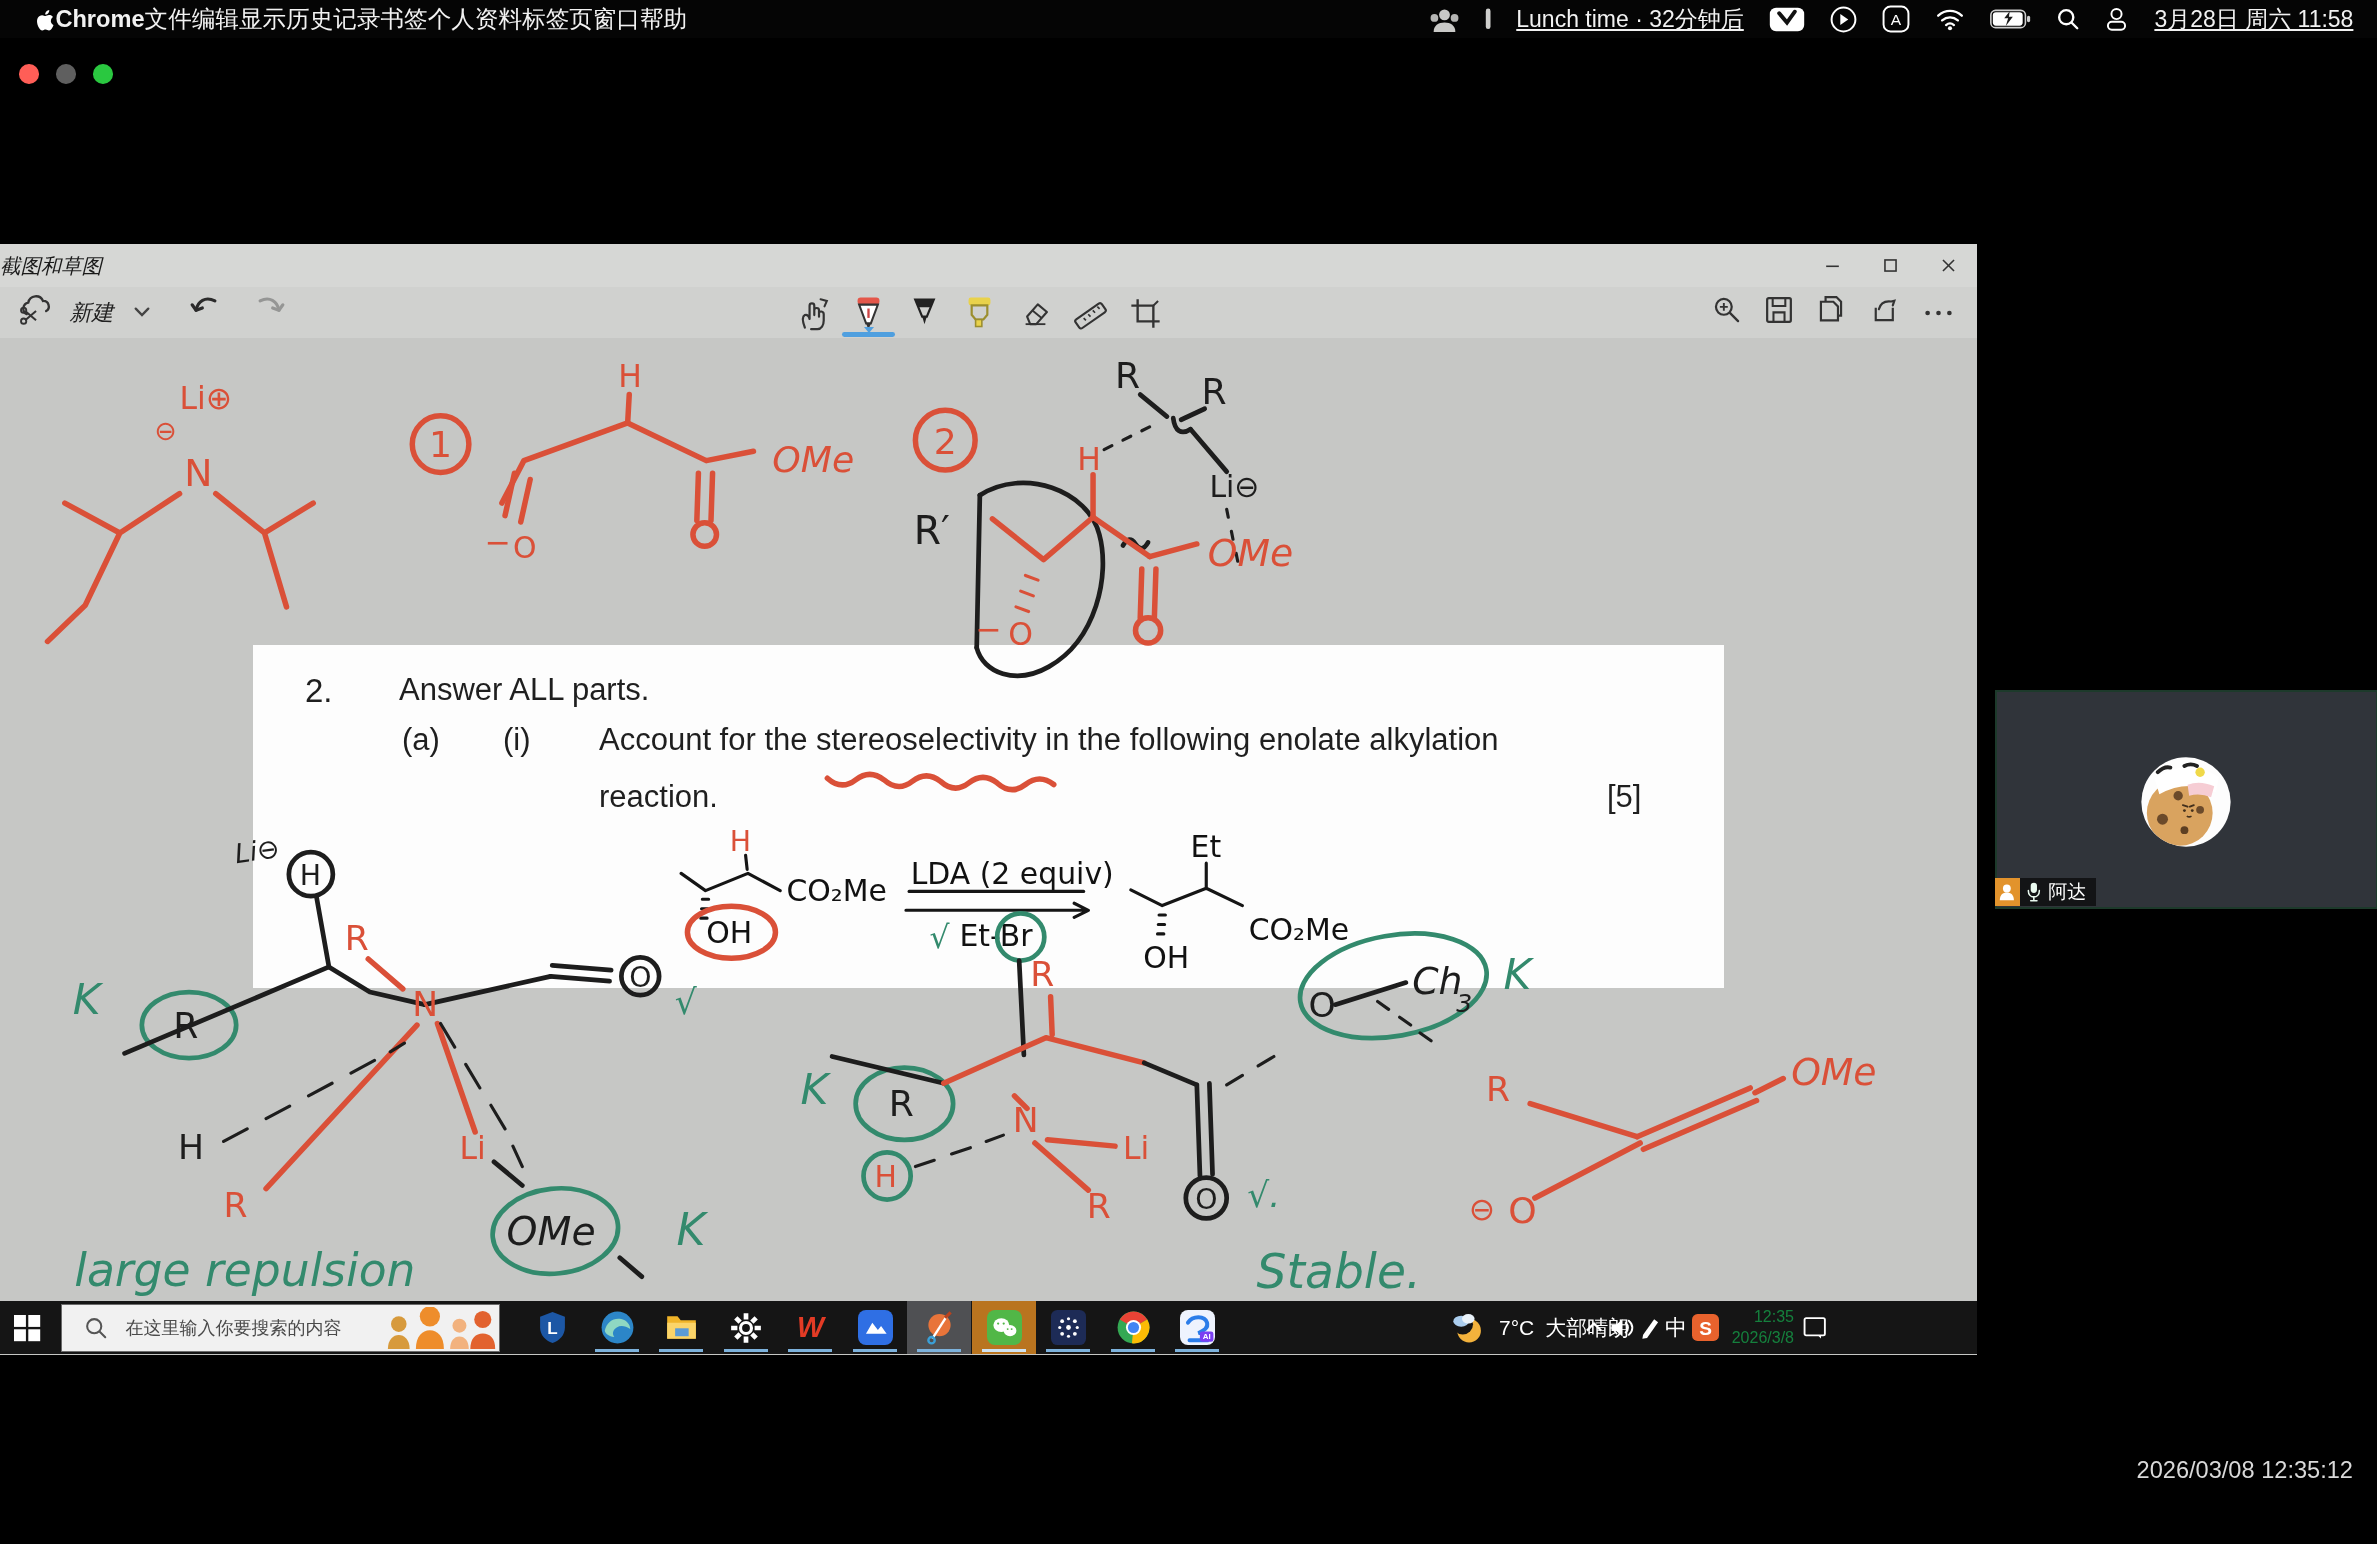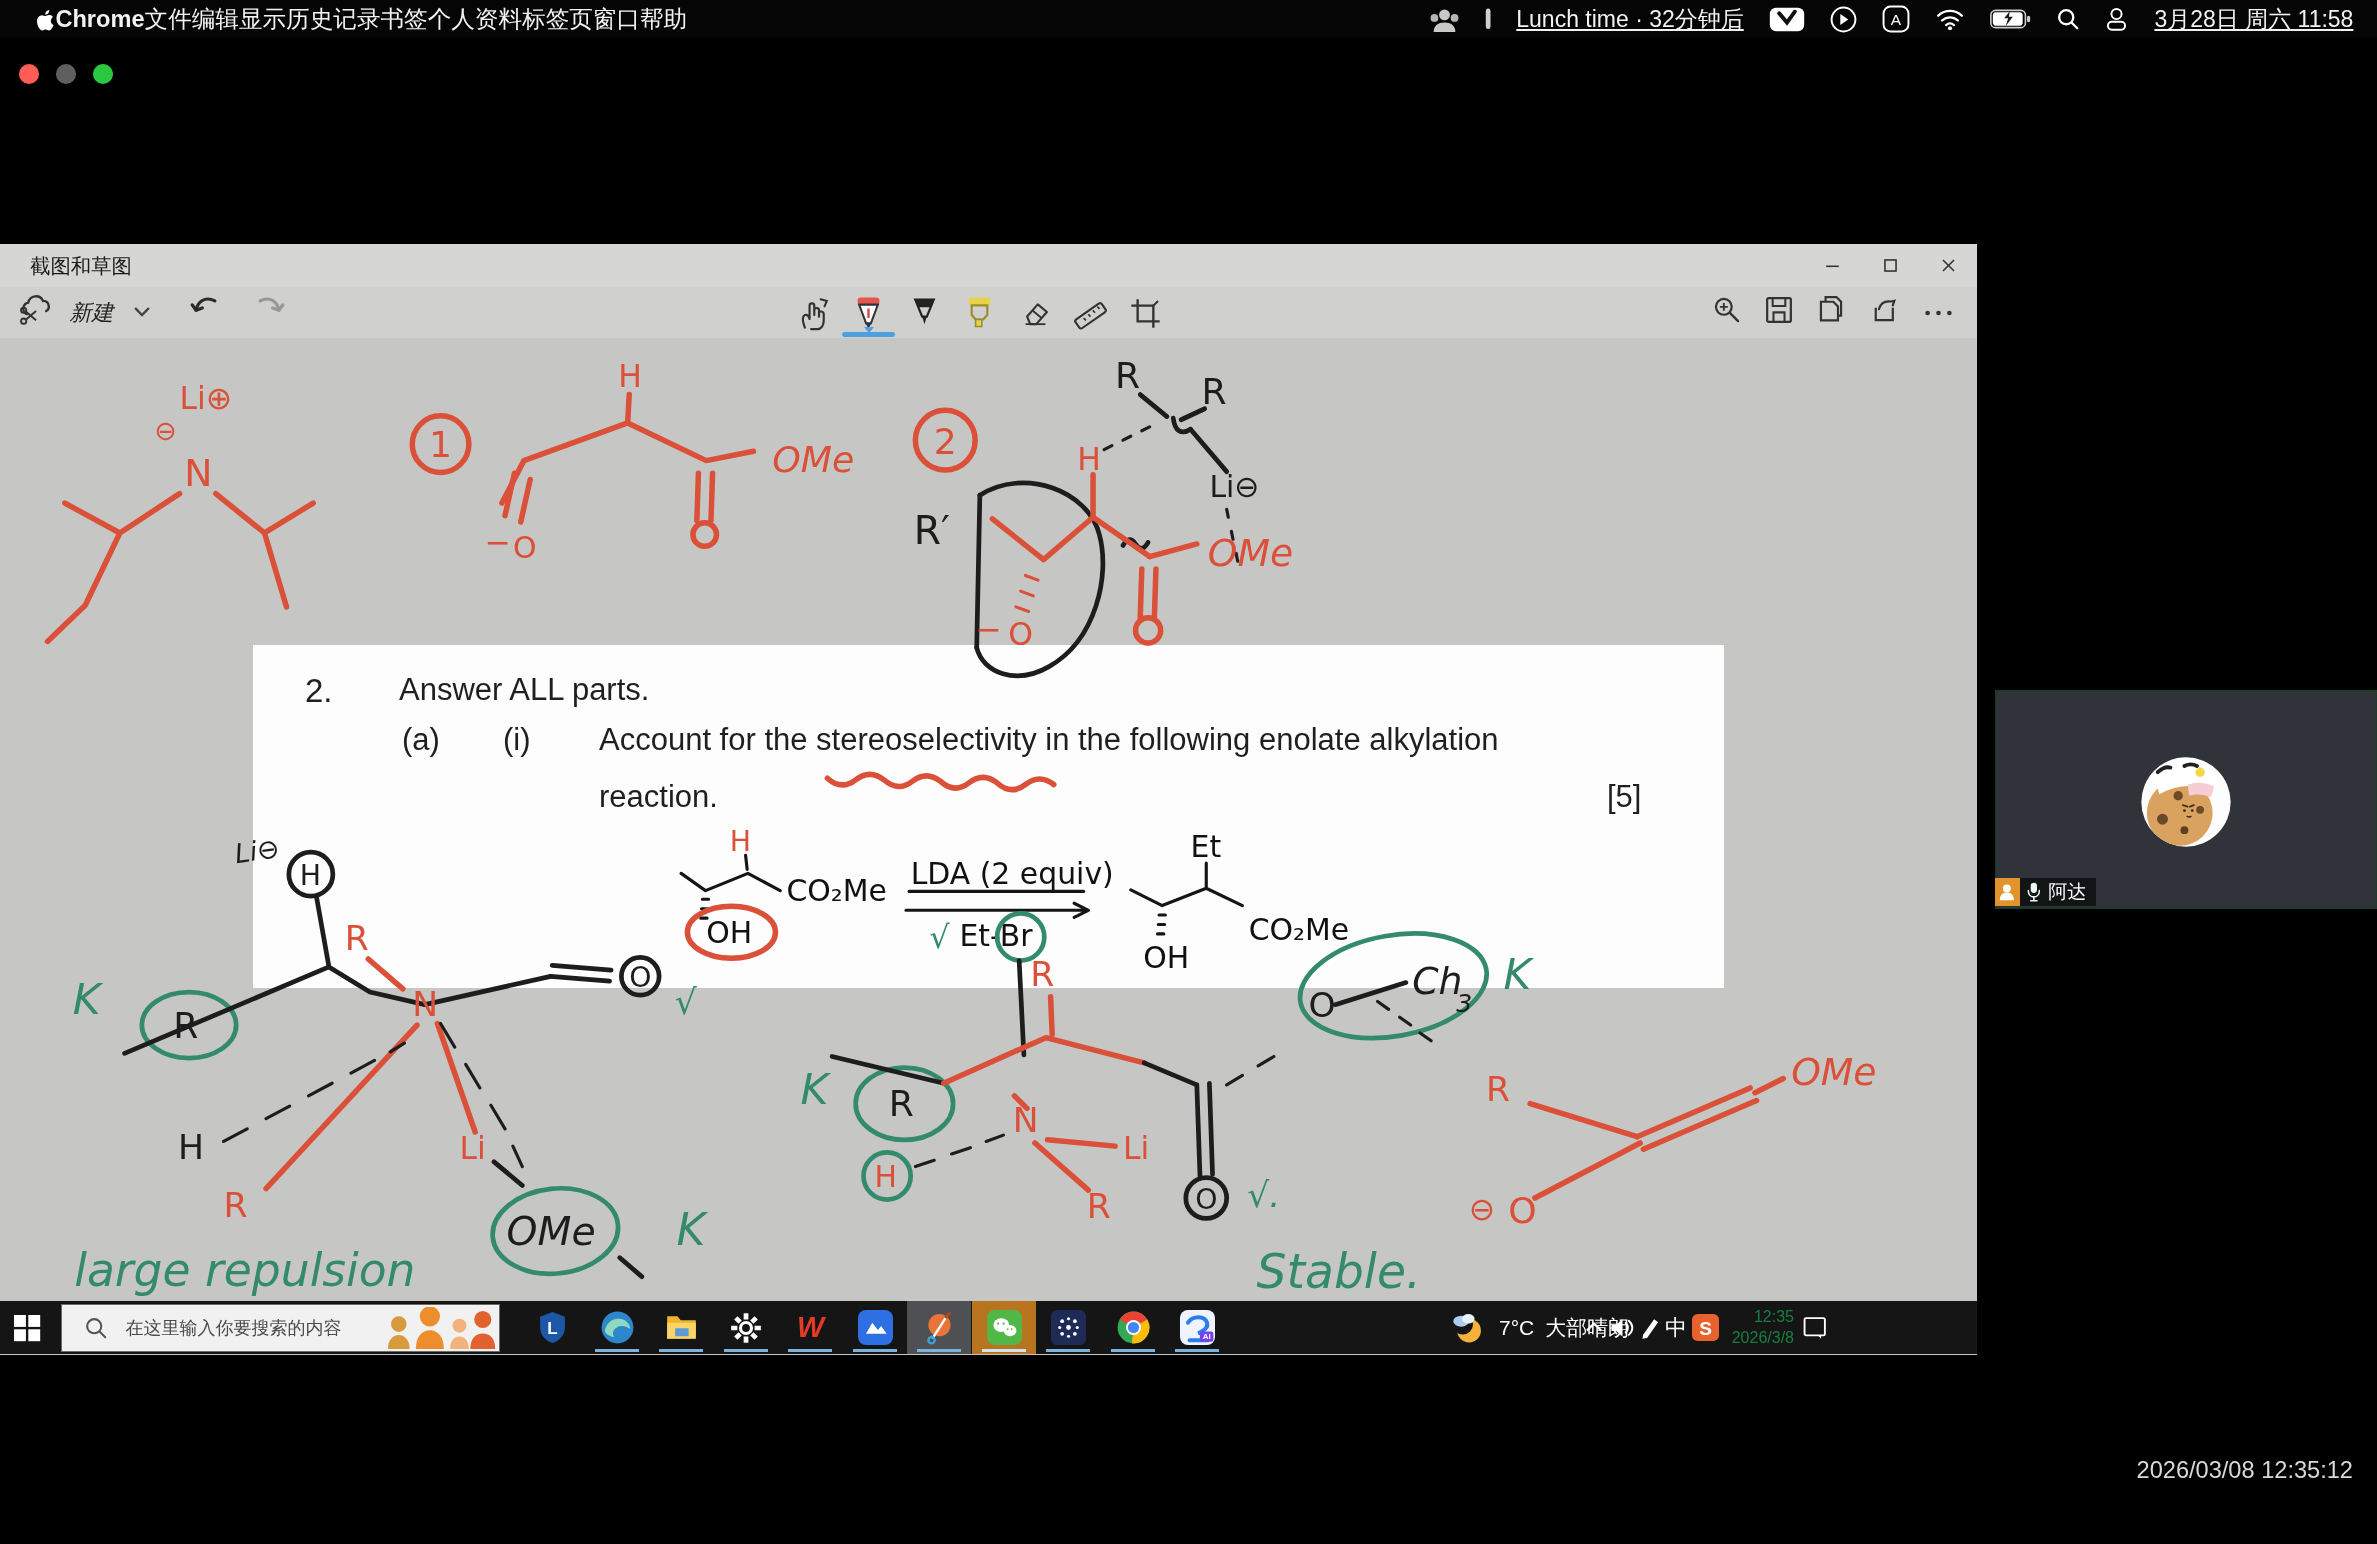--- a/index.html
+++ b/index.html
@@ -12,21 +12,21 @@
   .menubar .appname{font-weight:bold;}
   .menubar .right{margin-left:auto;display:flex;align-items:center;gap:25px;padding-right:23.6px;font-size:23px;text-decoration:underline;}
   .mb-ic{display:flex;align-items:center;}
   
   .traffic{position:absolute;left:19px;top:64px;display:flex;gap:17.3px;}
   .tl{width:19.7px;height:19.7px;border-radius:50%;}
   
   .winshare{position:absolute;left:0;top:244px;width:1977px;height:1111px;background:#c6c7c5;}
   .titlebar{position:absolute;left:0;top:0;width:1977px;height:43px;background:#d6d7d5;
             display:flex;align-items:center;font-size:20.4px;color:#1a1a1a;}
-  .titlebar .t{padding-left:30px;}
+  .titlebar .t{font-style:italic;}
   .wctrls{margin-left:auto;display:flex;}
   .wctrl{width:58px;height:43px;display:flex;align-items:center;justify-content:center;}
   .toolbar{position:absolute;left:0;top:43px;width:1977px;height:51px;background:#d0d1cf;
            border-bottom:0.8px solid #b8b9b7;font-size:22px;color:#222;}
   .tb-left{position:absolute;left:17.3px;top:0;height:51px;display:flex;align-items:center;gap:17.3px;font-style:italic;}
   .tb-center{position:absolute;left:796px;top:0;height:51px;display:flex;align-items:flex-start;gap:20.4px;padding-top:6.3px;}
   .tb-right{position:absolute;left:1712px;top:0;height:51px;display:flex;align-items:center;gap:22px;}
   .tool{position:relative;width:35px;height:41px;display:flex;align-items:center;justify-content:center;}
   .tool .sel{position:absolute;left:-9.4px;bottom:-3.1px;width:53px;height:5.5px;background:#4f9fdf;border-radius:2.4px;}
   .tool .selch{position:absolute;left:12.6px;bottom:1.6px;width:0;height:0;border-left:5.5px solid transparent;

